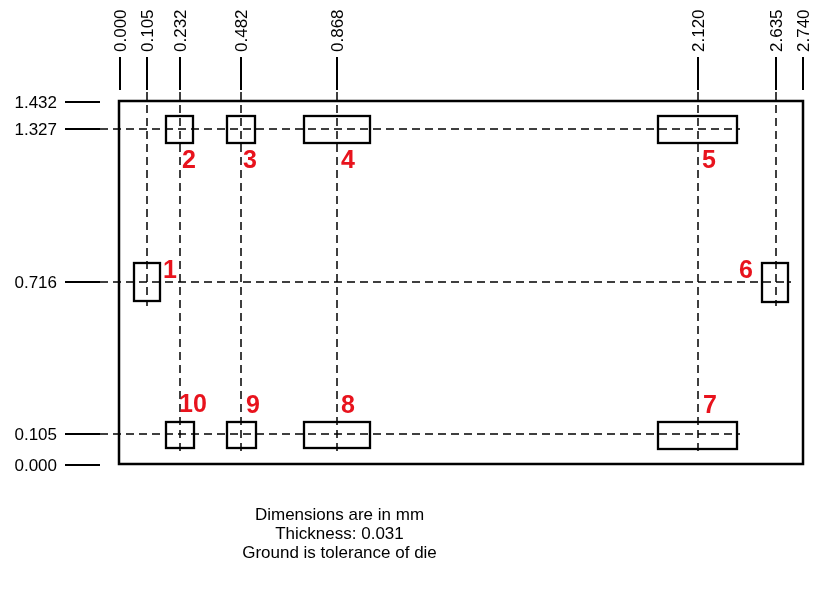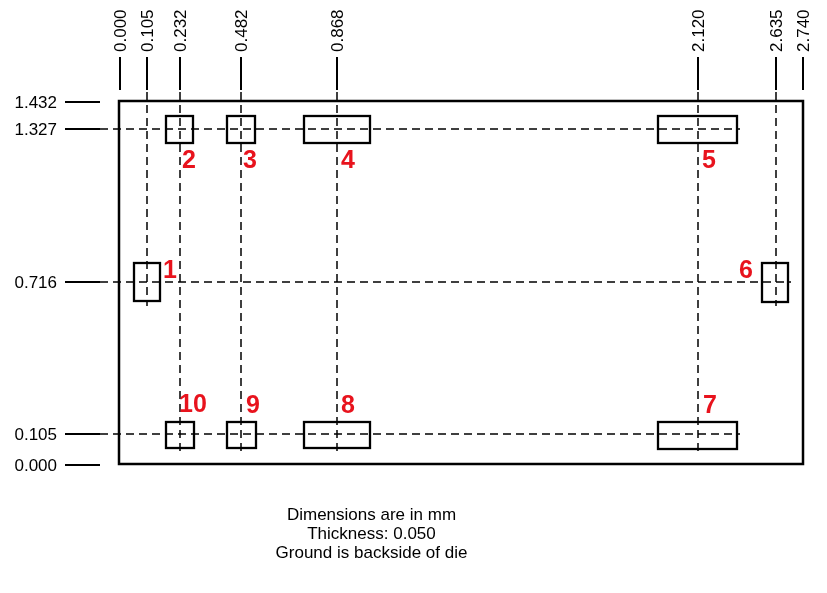--- a/index.html
+++ b/index.html
@@ -24,21 +24,20 @@
   }
   .notes {
     position: absolute;
     left: 0;
     top: 505px;
     width: 679px;
     text-align: center;
     font-size: 17px;
     line-height: 19px;
     color: #000000;
-    margin-left: 32px;
   }
 </style>
 </head>
 <body>
 
 <div class="stage">
   <svg class="drawing" id="drawing" width="827" height="593" viewBox="0 0 827 593">
       <line x1="147" y1="92" x2="147" y2="306" stroke="#000000" stroke-width="1.5" stroke-dasharray="8 5"></line>
       <line x1="180" y1="92" x2="180" y2="453" stroke="#000000" stroke-width="1.5" stroke-dasharray="8 5"></line>
       <line x1="241" y1="92" x2="241" y2="453" stroke="#000000" stroke-width="1.5" stroke-dasharray="8 5"></line>
@@ -91,16 +90,16 @@
       <text x="341" y="168" fill="#e8131d" class="pad-num">4</text>
       <text x="702" y="168" fill="#e8131d" class="pad-num">5</text>
       <text x="739" y="278" fill="#e8131d" class="pad-num">6</text>
       <text x="703" y="413" fill="#e8131d" class="pad-num">7</text>
       <text x="341" y="413" fill="#e8131d" class="pad-num">8</text>
       <text x="246" y="413" fill="#e8131d" class="pad-num">9</text>
       <text x="179" y="412" fill="#e8131d" class="pad-num">10</text>
     </svg>
   <div class="notes">
     <div>Dimensions are in mm</div>
-    <div>Thickness: 0.050</div>
-    <div>Ground is backside of die</div>
+    <div>Thickness: 0.031</div>
+    <div>Ground is tolerance of die</div>
   </div>
 </div>
 
 </body></html>

